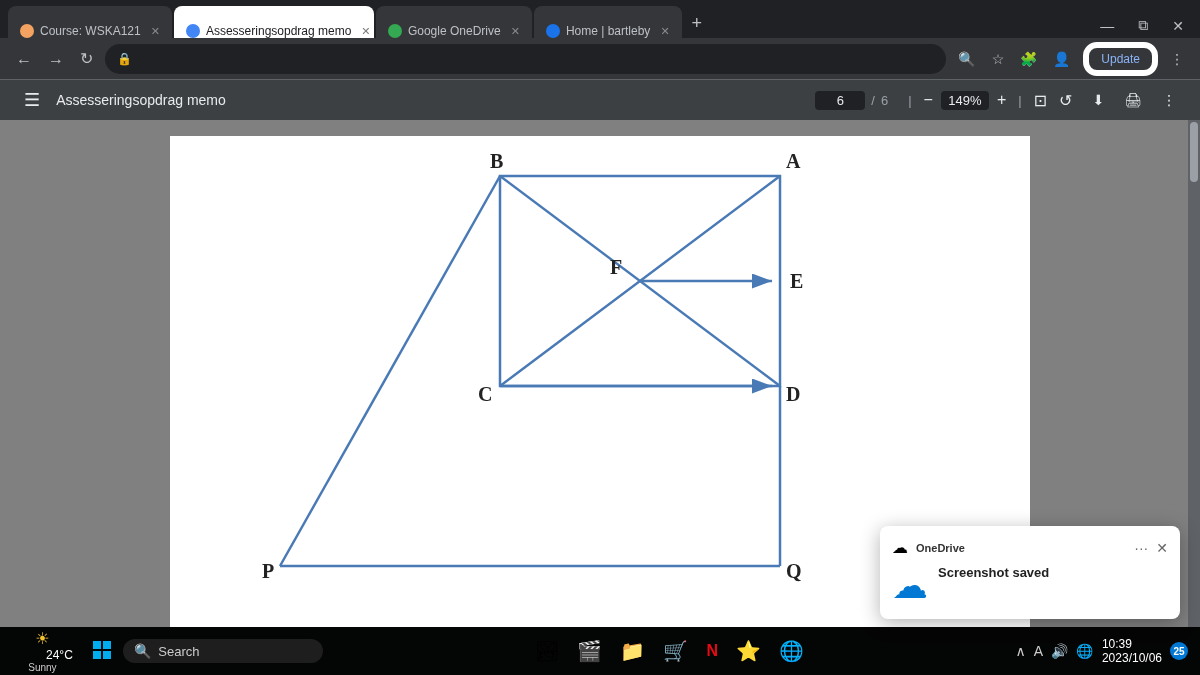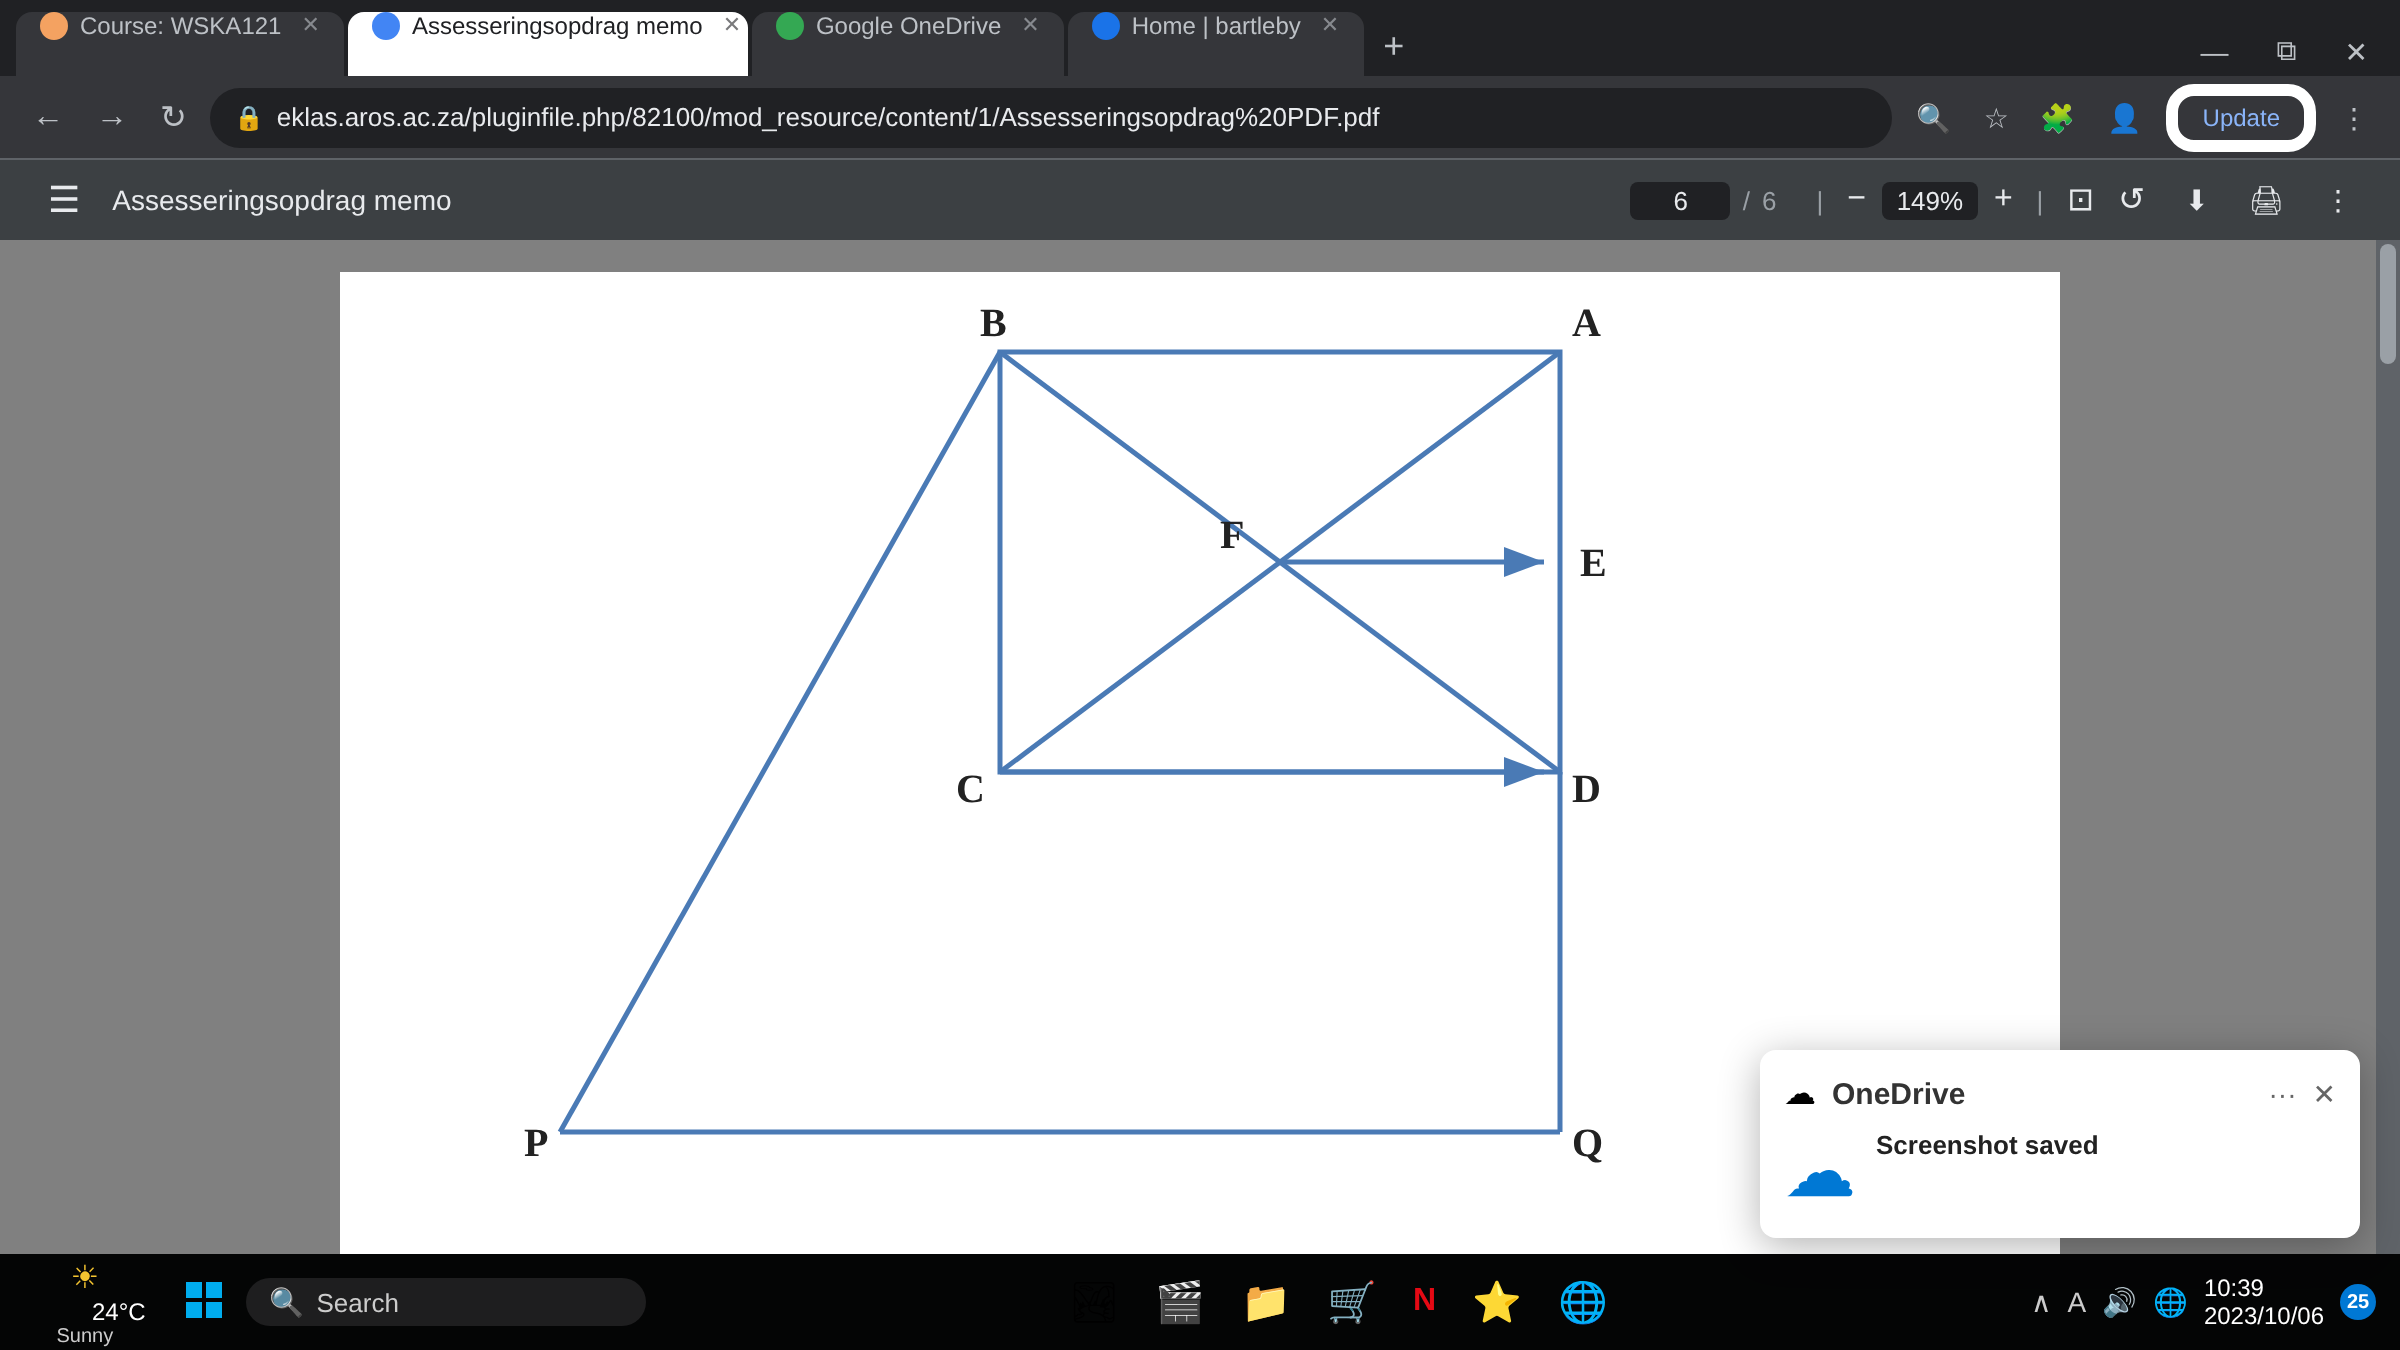--- a/index.html
+++ b/index.html
@@ -11,21 +11,21 @@
     
     .tab-bar {
       background: #202124;
       display: flex;
       align-items: flex-end;
       height: 38px;
       padding: 0 8px;
       gap: 2px;
     }
     .tab {
-      display: flex; align-items: flex-start;
+      display: flex; align-items: flex-end;
       height: 32px; padding: 0 12px;
       border-radius: 8px 8px 0 0;
       font-size: 12px; color: #bdc1c6;
       background: #35363a;
       gap: 6px;
       max-width: 200px;
       cursor: pointer;
       white-space: nowrap; overflow: hidden; text-overflow: ellipsis;
     }
     .tab.active { background: #fff; color: #202124; }
@@ -169,21 +169,21 @@
       border-radius: 8px;
       width: 300px;
       box-shadow: 0 4px 20px rgba(0,0,0,0.3);
       padding: 12px;
       display: flex;
       flex-direction: column;
       gap: 8px;
     }
     .notif-header { display: flex; align-items: center; gap: 8px; }
     .notif-app-icon { font-size: 16px; }
-    .notif-app-name { font-size: 15px; font-weight: 600; color: #333; flex: 1; }
+    .notif-app-name { font-size: 11px; font-weight: 600; color: #333; flex: 1; }
     .notif-dots { color: #666; font-size: 14px; cursor: pointer; }
     .notif-close-btn { color: #666; font-size: 14px; cursor: pointer; background: transparent; border: none; }
     .notif-body { display: flex; gap: 10px; align-items: flex-start; }
     .notif-cloud-icon { font-size: 36px; color: #0078d4; flex-shrink: 0; }
     .notif-text-block { display: flex; flex-direction: column; gap: 2px; }
     .notif-title { font-size: 13px; font-weight: 600; color: #222; }
     .notif-desc { font-size: 12px; color: #555; }
 
     
     .scroll-hint {
@@ -238,21 +238,20 @@
       <button class="win-btn win-close">✕</button>
     </div>
   </div>
 
   <div class="address-bar">
     <button class="nav-btn">←</button>
     <button class="nav-btn">→</button>
     <button class="nav-btn">↻</button>
     <div class="url-box">
       <span class="lock-icon">🔒</span>
-      <span class="url-text">eklas.aros.ac.za/pluginfile.php/82100/mod_resource/content/1/Assesseringsopdrag%20PDF.pdf</span>
     </div>
     <div class="addr-icons">
       <button class="addr-icon-btn">🔍</button>
       <button class="addr-icon-btn">☆</button>
       <button class="addr-icon-btn">🧩</button>
       <button class="addr-icon-btn">👤</button>
       <button class="update-btn">Update</button>
       <button class="addr-icon-btn">⋮</button>
     </div>
   </div>

